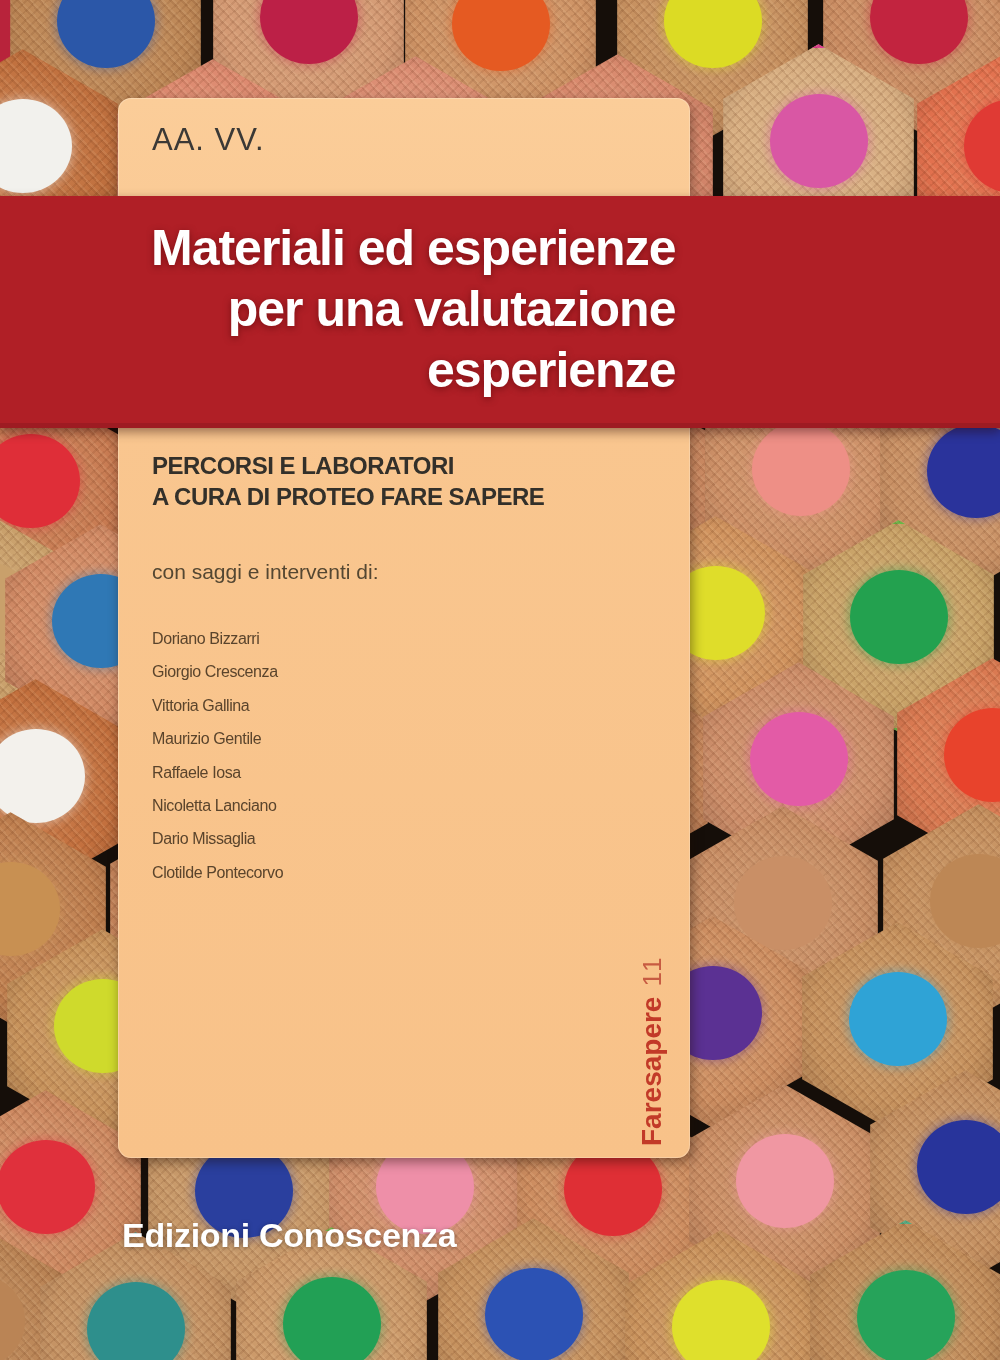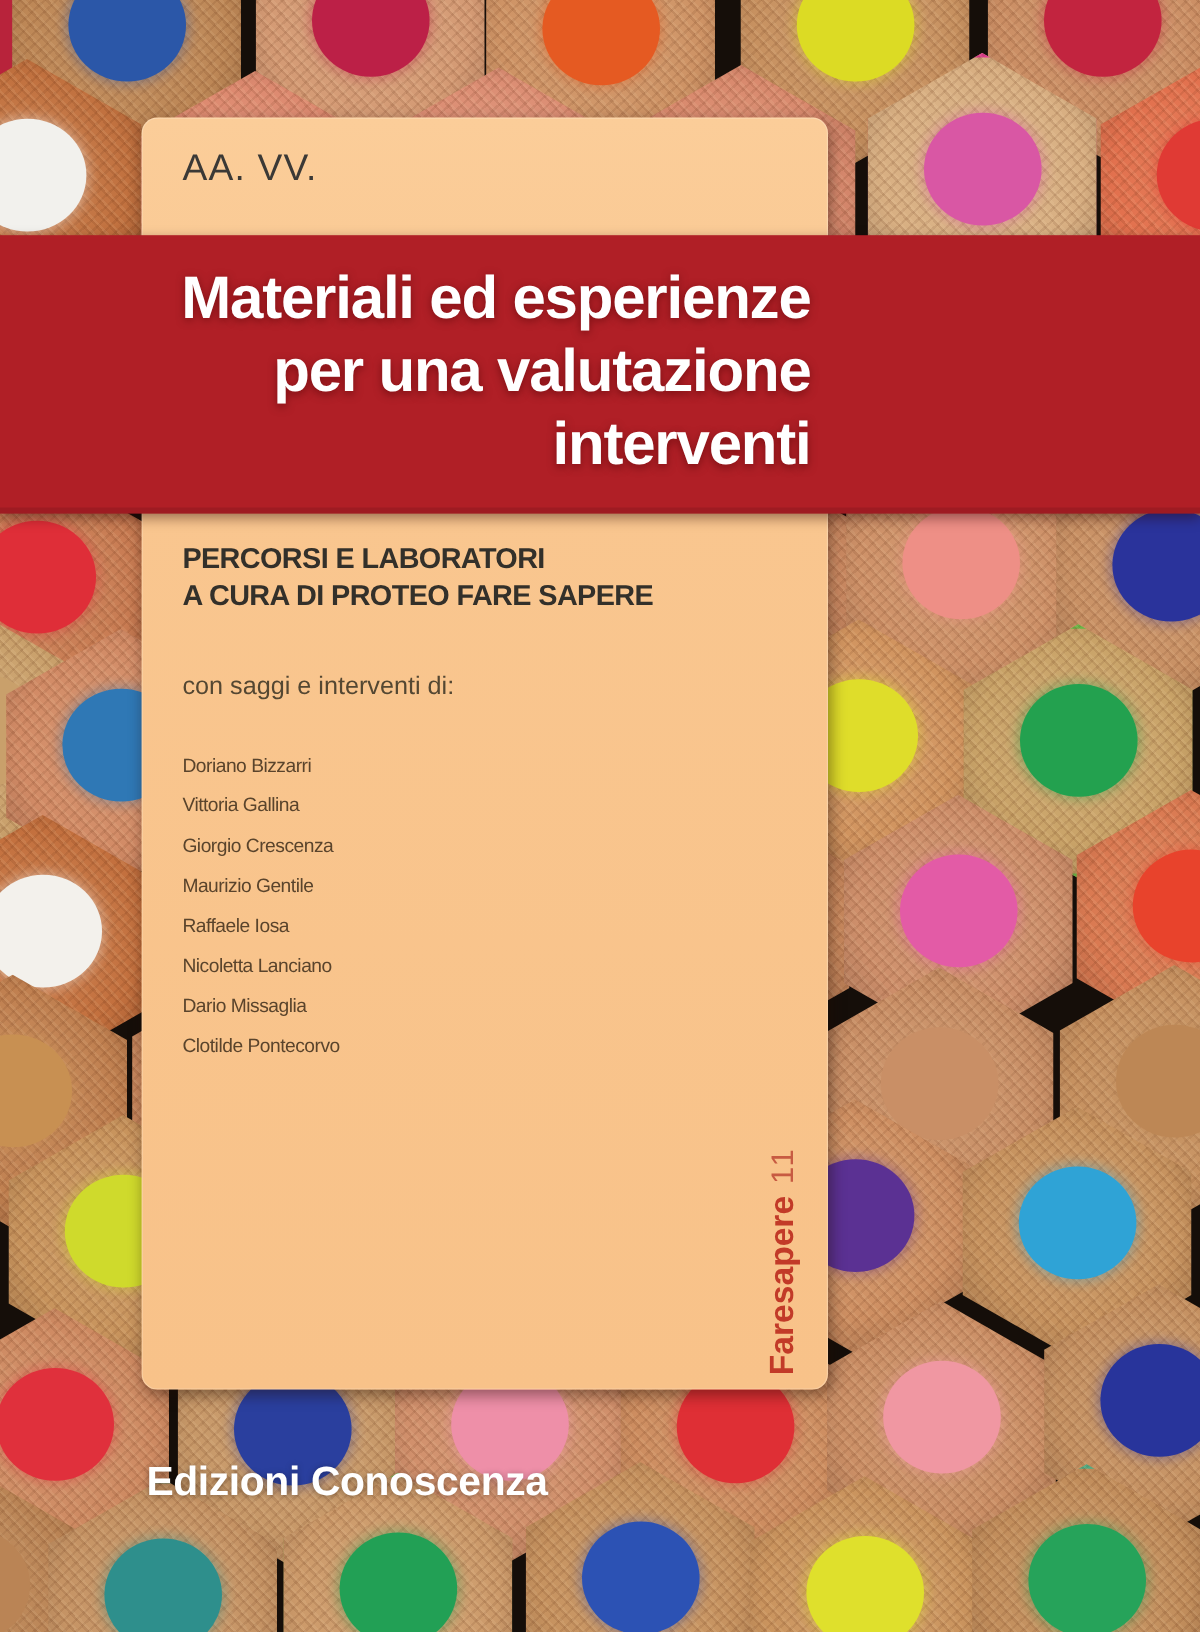--- a/index.html
+++ b/index.html
@@ -267,37 +267,37 @@
 
     <div class="subtitle">
       <div>PERCORSI E LABORATORI</div>
       <div>A CURA DI PROTEO FARE SAPERE</div>
     </div>
 
     <div class="intro">con saggi e interventi di:</div>
 
     <div class="authors">
       <div class="author">Doriano Bizzarri</div>
+      <div class="author">Giorgio Crescenza</div>
       <div class="author">Vittoria Gallina</div>
-      <div class="author">Giorgio Crescenza</div>
       <div class="author">Maurizio Gentile</div>
       <div class="author">Raffaele Iosa</div>
       <div class="author">Nicoletta Lanciano</div>
       <div class="author">Dario Missaglia</div>
       <div class="author">Clotilde Pontecorvo</div>
     </div>
 
     <div class="series">
       <span>Faresapere</span><span class="series-num">11</span>
     </div>
   </div>
 
   <div class="band">
     <h1 class="title">
       <span>Materiali ed esperienze</span>
       <span>per una valutazione</span>
-      <span>interventi</span>
+      <span>esperienze</span>
     </h1>
   </div>
 
   <div class="publisher">Edizioni Conoscenza</div>
 
 </div>
 
 </body></html>

